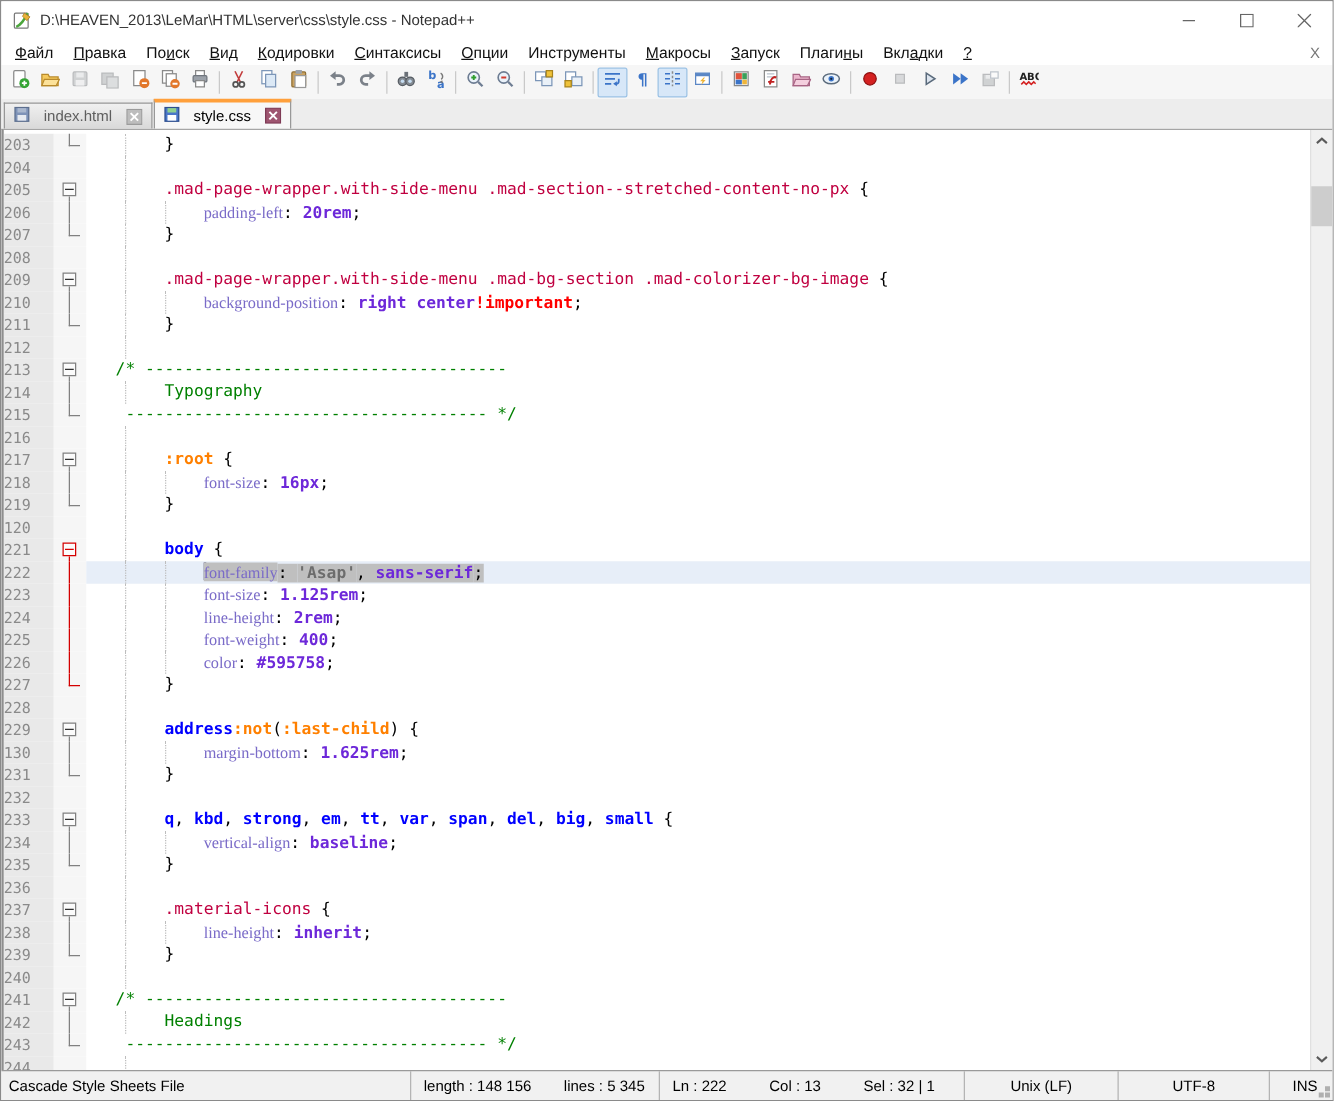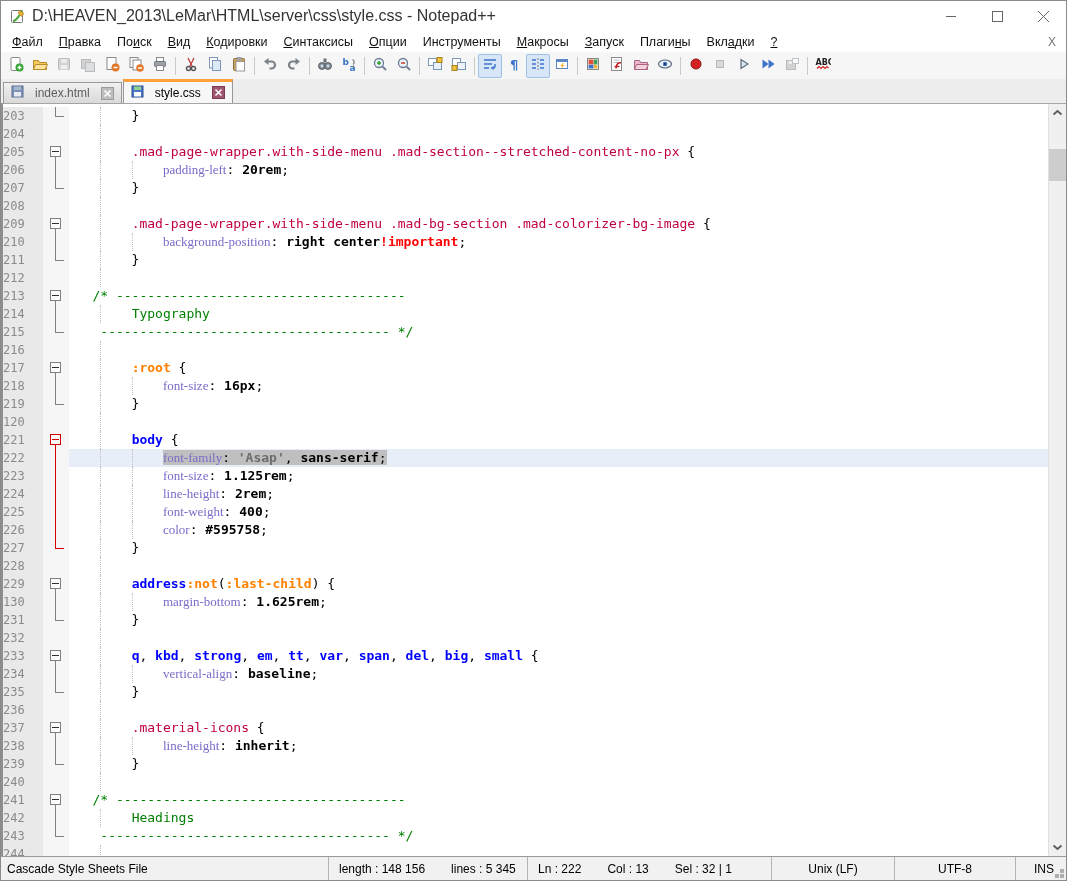--- a/index.html
+++ b/index.html
@@ -1,20 +1,20 @@
 <!DOCTYPE html>
 <html style="--cls: #C00040; --tag: #0000FF; --pse: #FF8000; --prop: #7A6BC8; --imp: #FF0000; --com: #008000; --str: #6D6D6D; --curline: #E7EEF8; --selbg: #BFBFBF; --tabaccent: #FFA03C;"><head>
 <meta charset="utf-8">
 <style>
   html,body{margin:0;padding:0;background:#D8D8D8;font-family:"Liberation Sans",sans-serif;}
   .window{width:1067px;height:881px;box-sizing:border-box;border:1px solid #8A8A8A;background:#fff;display:flex;flex-direction:column;overflow:hidden;position:relative;}
   
   .titlebar{flex:0 0 30px;display:flex;align-items:center;background:#fff;}
   .title-icon{margin:0 6px 0 9px;display:flex;}
-  .title-text{font-size:16px;color:#333;text-align:center;}
+  .title-text{font-size:12px;color:#333;text-align:center;}
   .win-controls{margin-left:auto;display:flex;height:100%;}
   .win-btn{width:46px;display:flex;align-items:center;justify-content:center;}
   
   .menubar{flex:0 0 21px;display:flex;align-items:center;background:#fff;font-size:12.5px;padding-left:3px;color:#111;}
   .menu-items{display:flex;}
   .menu-item{padding:2px 8px;cursor:default;}
   .menu-item u{text-decoration:underline;}
   .menu-close{margin-left:auto;margin-right:10px;color:#777;font-size:12px;}
   
   .toolbar{flex:0 0 27px;display:flex;align-items:center;background:#F6F6F6;padding-left:3px;}
@@ -35,21 +35,21 @@
   .fold{flex:0 0 26px;background:#F6F6F6;position:relative;}
   .code{flex:1 1 auto;white-space:pre;position:relative;color:#000;}
   .row.cur .code{background:var(--curline);}
   .guide{position:absolute;top:0;bottom:0;width:0;border-left:1px dotted #BDBDBD;}
   .g0{left:4ch;}  .g1{left:8ch;}
   .d{color:#000;}
   .cls{color:var(--cls);}
   .tag{color:var(--tag);font-weight:bold;}
   .pse{color:var(--pse);font-weight:bold;}
   .prop{color:var(--prop);font-family:Liberation Serif, serif;}
-  .val{color:#000000;font-weight:bold;}
+  .val{color:#6d28d9;font-weight:bold;}
   .imp{color:var(--imp);font-weight:bold;}
   .com{color:var(--com);}
   .str{color:var(--str);font-weight:bold;}
   .sel{background:var(--selbg);}
   .caret{display:inline-block;width:2px;height:14px;background:#33335A;vertical-align:-2px;margin-right:-2px;}
   
   .fbox{position:absolute;left:7px;top:3px;width:11px;height:11px;border:1px solid #808080;background:#FBFBFB;box-sizing:border-box;}
   .fbox::after{content:"";position:absolute;left:1px;right:1px;top:4px;border-top:1px solid #303030;}
   .fstem{position:absolute;left:12px;width:1px;background:#808080;}
   .fo{top:14px;bottom:0;}
@@ -64,21 +64,21 @@
   .sarrow{position:absolute;left:0;right:0;height:17px;display:flex;align-items:center;justify-content:center;}
   .sarrow.up{top:0;}
   .sarrow.down{bottom:0;}
   .vthumb{position:absolute;left:0;right:0;top:45px;height:32px;background:#CDCDCD;}
   
   .statusbar{flex:0 0 23px;border-top:1px solid #9A9A9A;background:#F1F1F1;display:flex;align-items:stretch;font-size:12px;color:#000;position:relative;}
   .sb-sec{display:flex;align-items:center;box-sizing:border-box;}
   .sb-div{width:1px;background:#B4B4B4;}
   .sb-doctype{width:327px;padding-left:6px;}
   .sb-size{width:198px;padding-left:10px;gap:26px;}
-  .sb-caret{width:243px;padding-left:10px;gap:26px;}
+  .sb-caret{width:243px;padding-left:10px;gap:34px;}
   .sb-eol{width:122px;justify-content:center;}
   .sb-enc{width:120px;justify-content:center;}
   .sb-ins{flex:1;padding-left:18px;}
   .grip{position:absolute;right:2px;bottom:2px;width:4px;height:4px;background:#AFAFAF;box-shadow:-5px 0 0 #AFAFAF,0 -5px 0 #AFAFAF;}
 </style>
 </head>
 <body>
 
 <div class="window">
 

